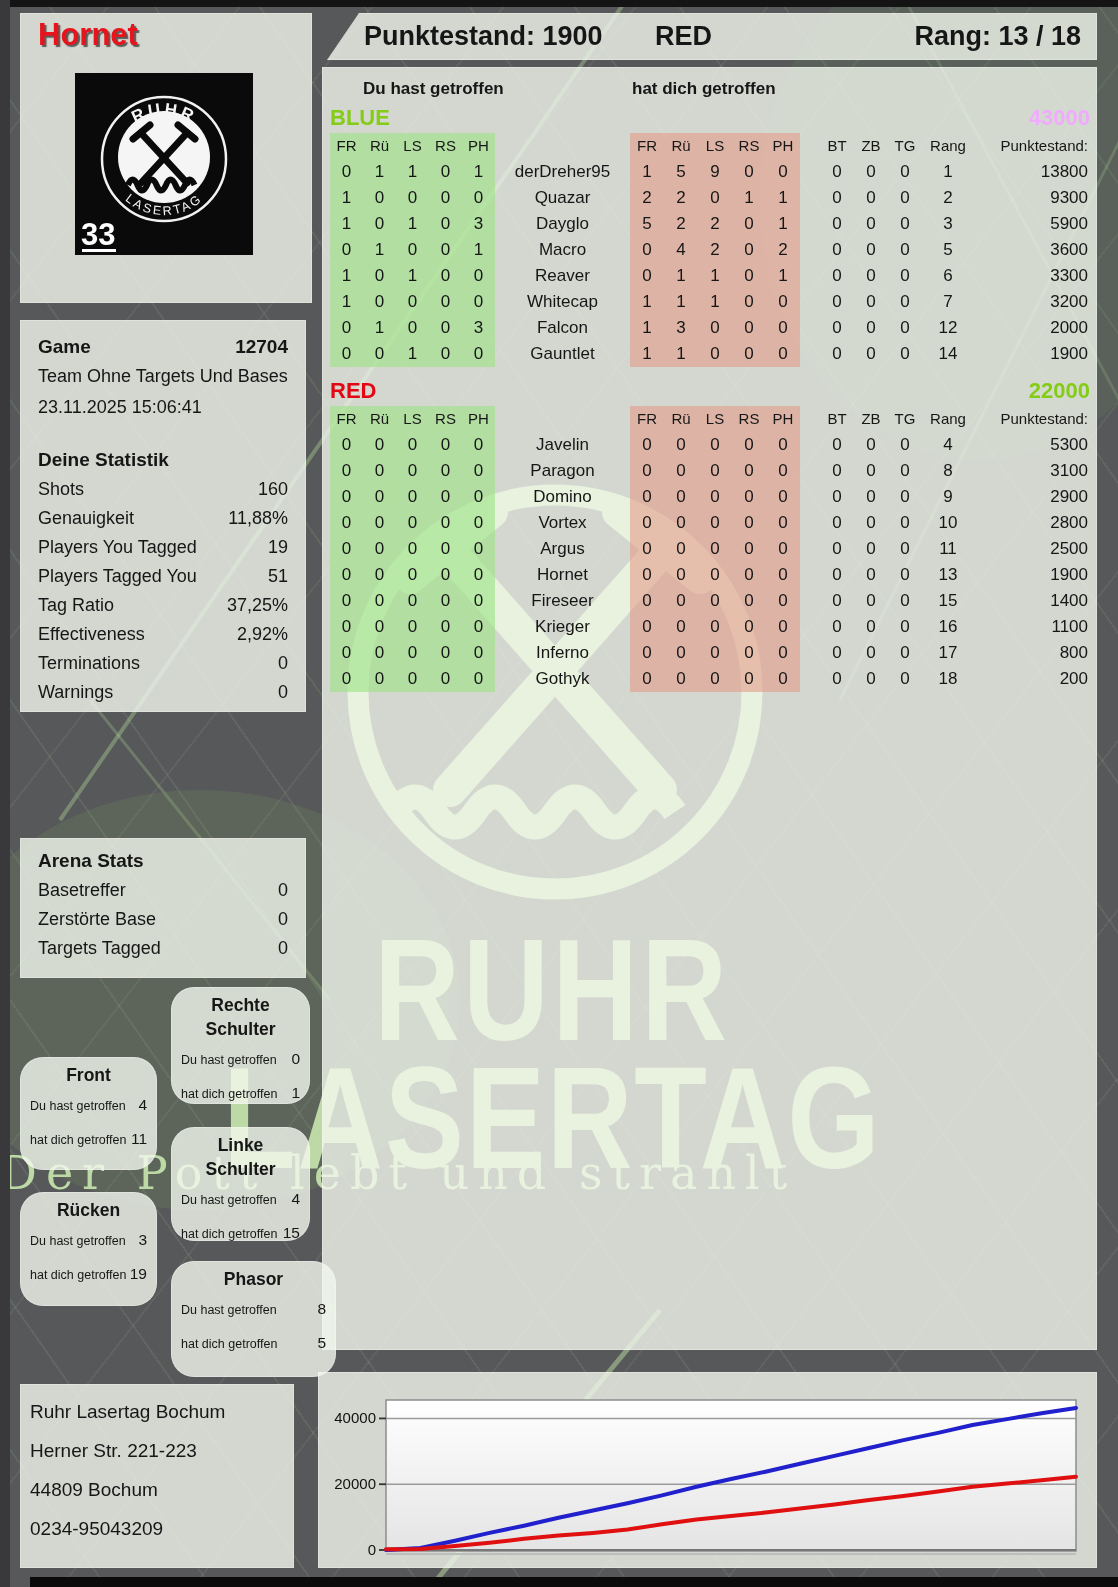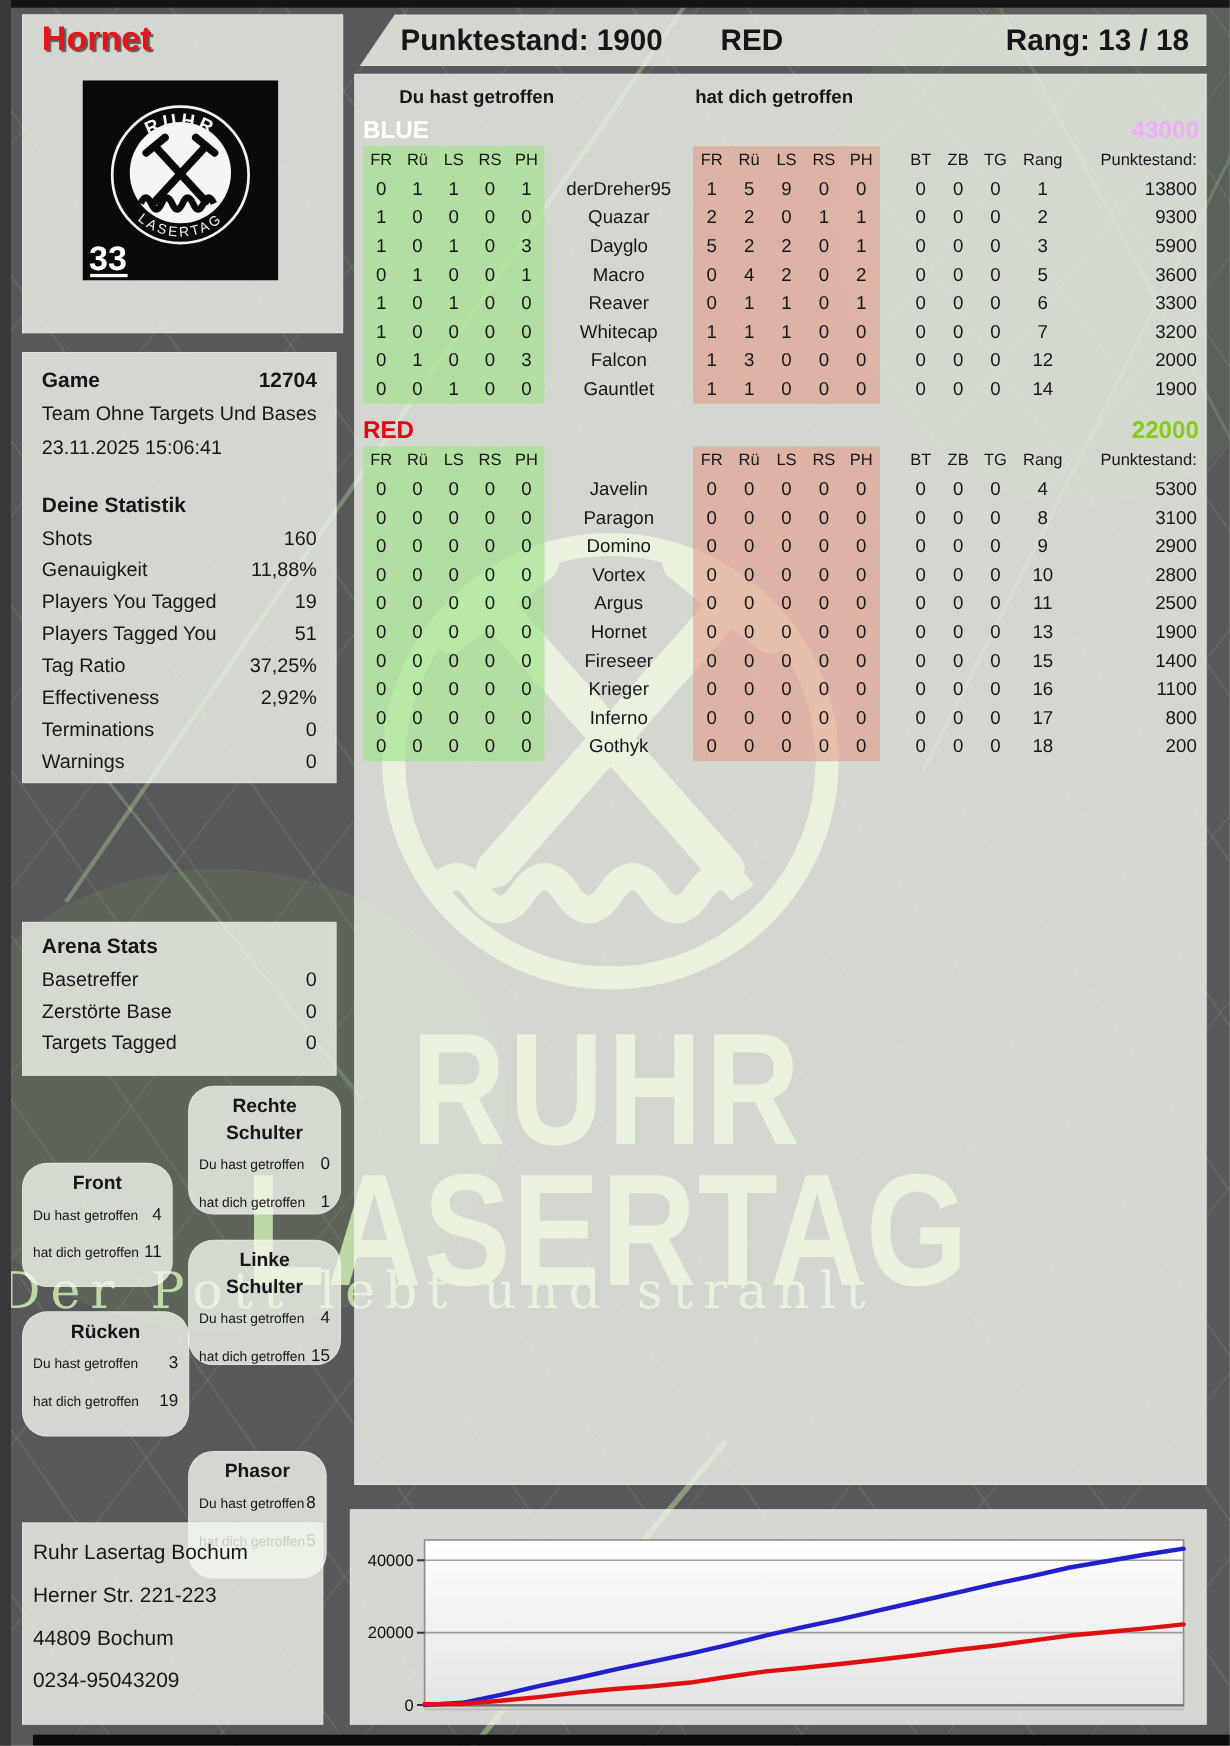--- a/index.html
+++ b/index.html
@@ -65,24 +65,24 @@
   .sec-title{font-weight:bold;font-size:19px;line-height:30px;}
   #panel-arena{left:20px;top:838px;width:286px;height:140px;padding:8px 18px;box-sizing:border-box;}
 
   
   .bp-box{position:absolute;padding:6px 10px;box-sizing:border-box;border-radius:23px;}
   .bp-title{text-align:center;font-weight:bold;font-size:17.5px;line-height:24px;}
   .bp-row{display:flex;justify-content:space-between;align-items:baseline;margin-top:9px;}
   .bp-row .lbl{font-size:12.5px;}
   .bp-row .val{font-size:15.5px;}
   #bp-front{left:20px;top:1057px;width:137px;height:113px;}
-  #bp-ruecken{left:20px;top:1192px;width:152px;height:114px;}
+  #bp-ruecken{left:20px;top:1192px;width:137px;height:114px;}
   #bp-rechte{left:171px;top:987px;width:139px;height:117px;}
   #bp-linke{left:171px;top:1127px;width:139px;height:114px;}
-  #bp-phasor{left:171px;top:1319px;width:126px;height:116px;}
+  #bp-phasor{left:171px;top:1261px;width:165px;height:116px;}
 
   
   #panel-address{left:20px;top:1384px;width:274px;height:184px;padding:8px 10px;box-sizing:border-box;}
   .addr-line{font-size:19px;line-height:39px;}
 
   
   #panel-chart{left:318px;top:1372px;width:779px;height:196px;}
 </style>
 </head>
 <body>
@@ -159,21 +159,21 @@
     </div>
   </div>
 </div>
 
 <div class="panel" id="panel-main">
   <div class="hit-label you">Du hast getroffen</div>
   <div class="hit-label them">hat dich getroffen</div>
   <div class="teams">
       <div class="team-sec">
         <div class="team-head">
-          <span class="tname" style="color: #ffffff;">BLUE</span>
+          <span class="tname" style="color: #84cc16;">BLUE</span>
           <span class="ttotal" style="color: #f0abfc;">43000</span>
         </div>
         <div class="tgrid-wrap">
           <div class="strip green"></div>
           <div class="strip red"></div>
           <div class="tgrid">
             <span class="th">FR</span>
             <span class="th">Rü</span>
             <span class="th">LS</span>
             <span class="th">RS</span>

